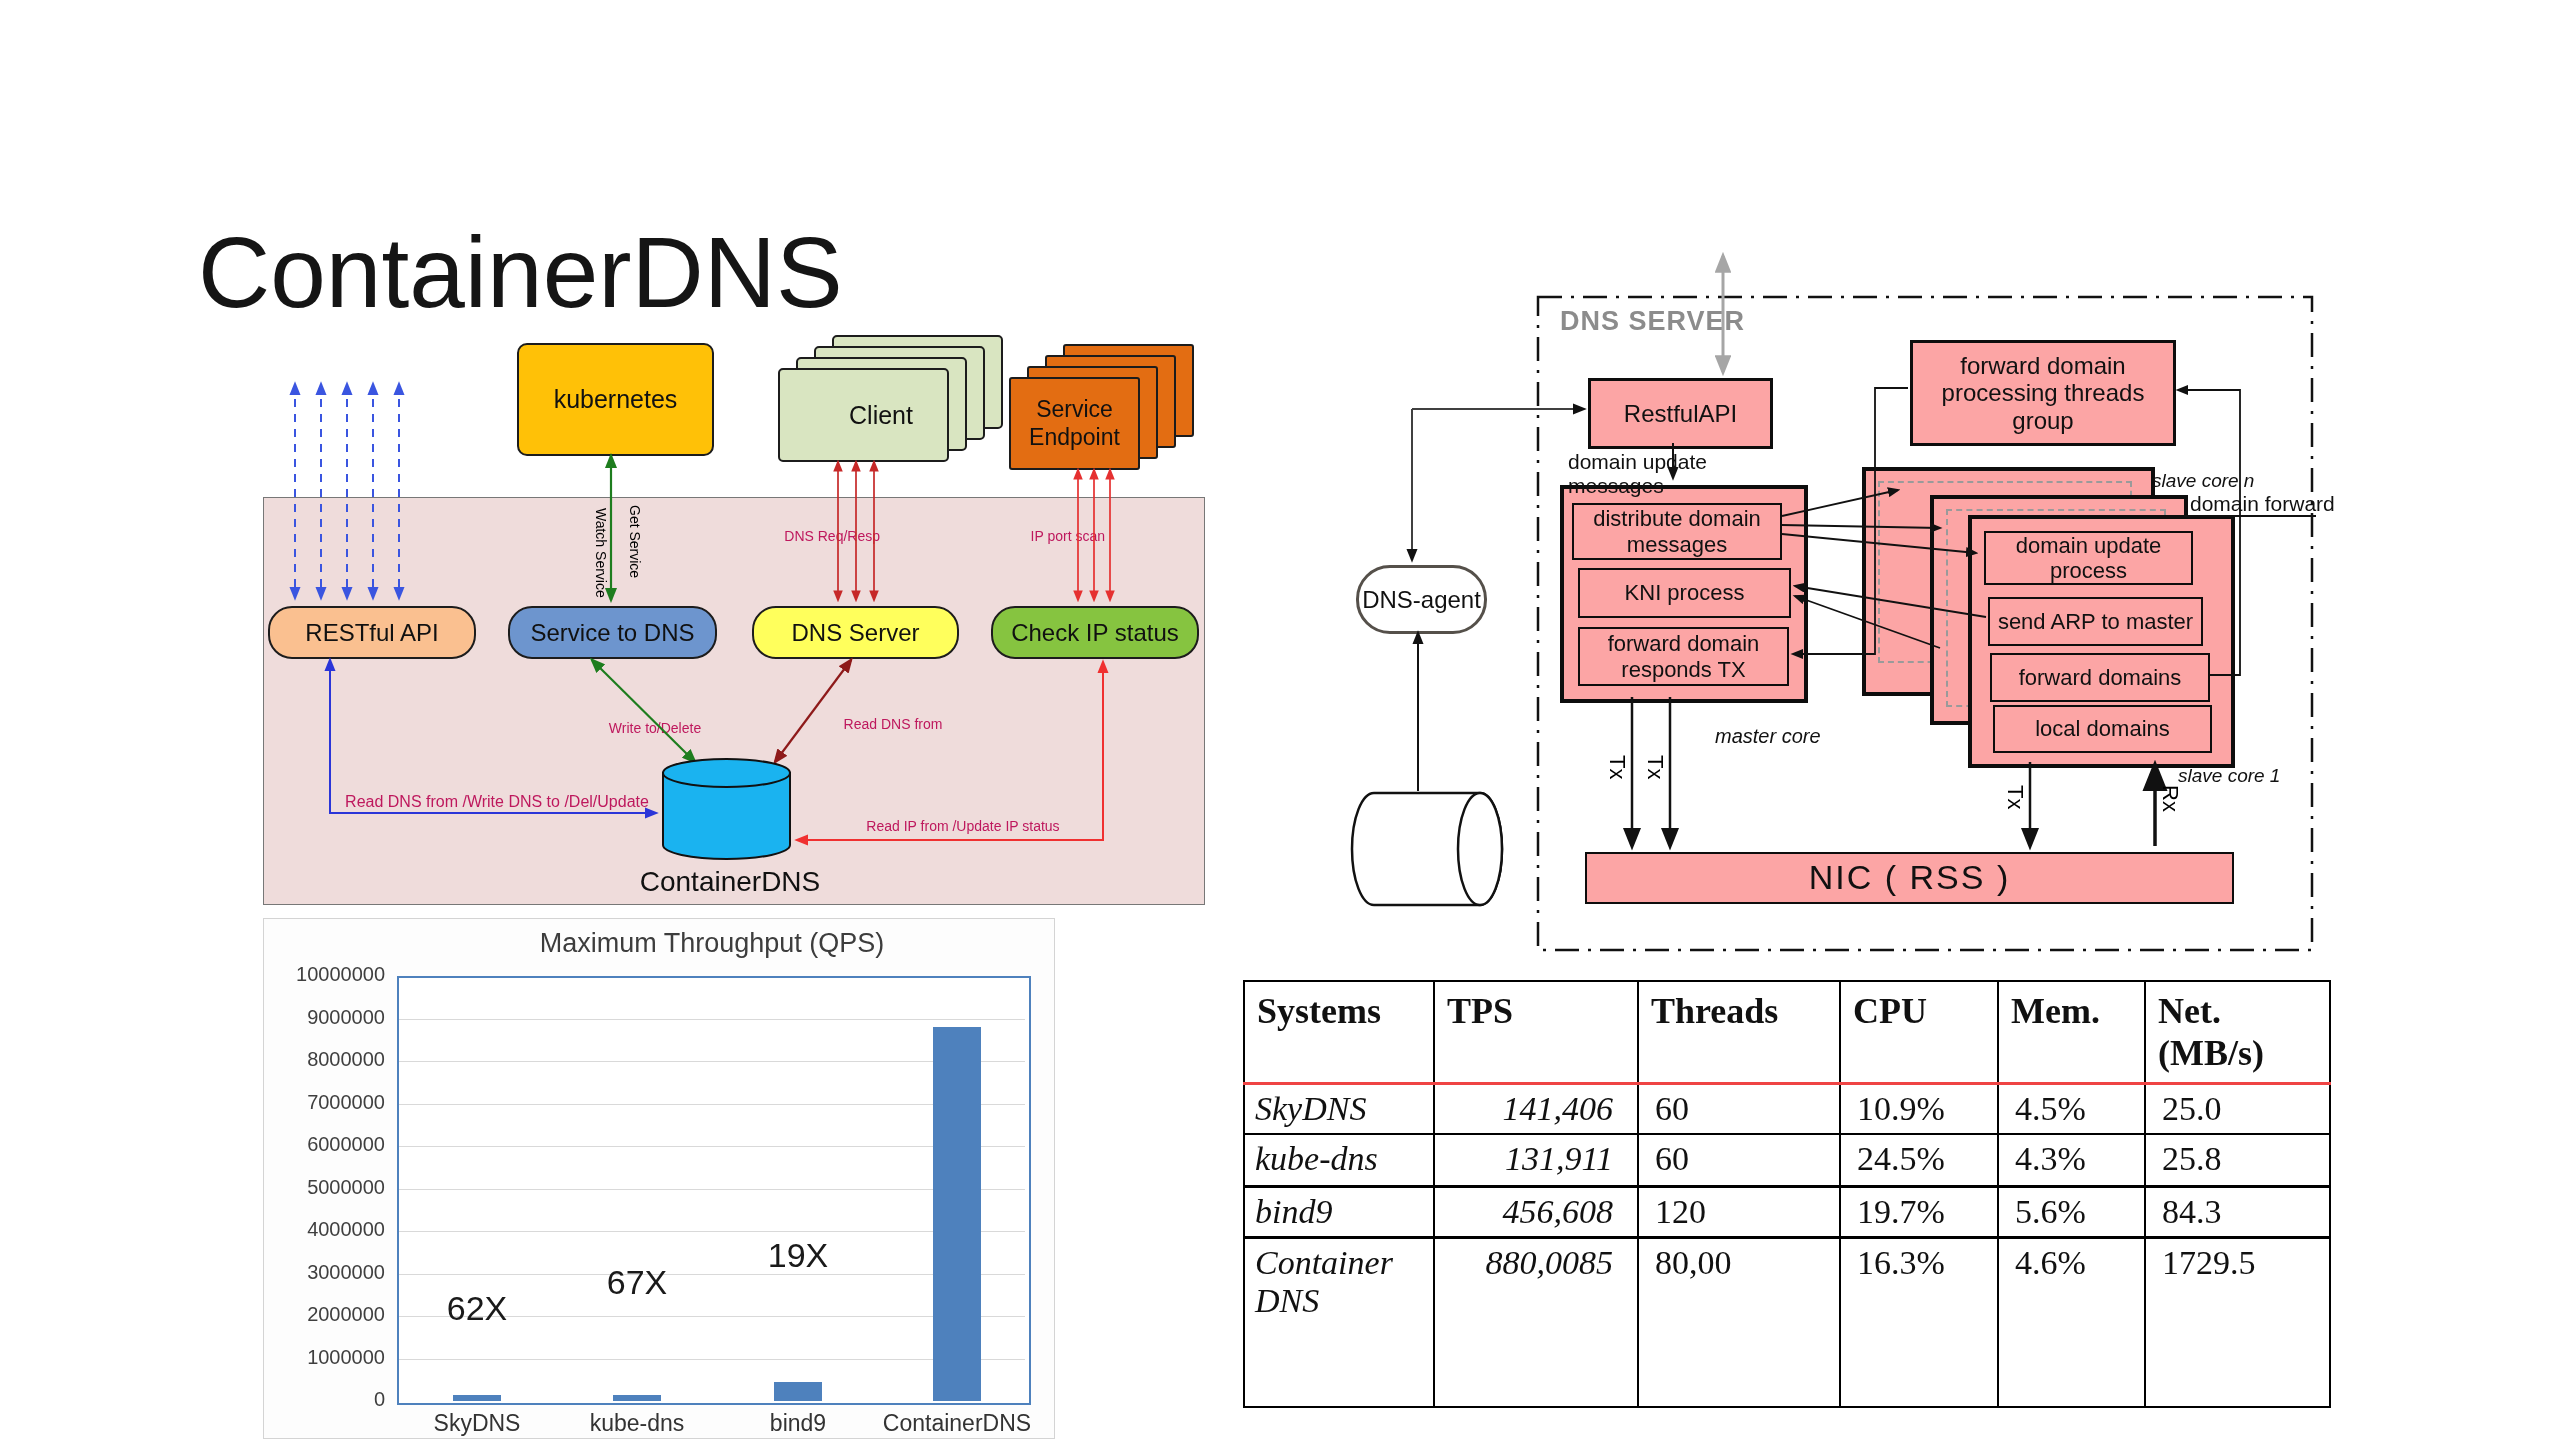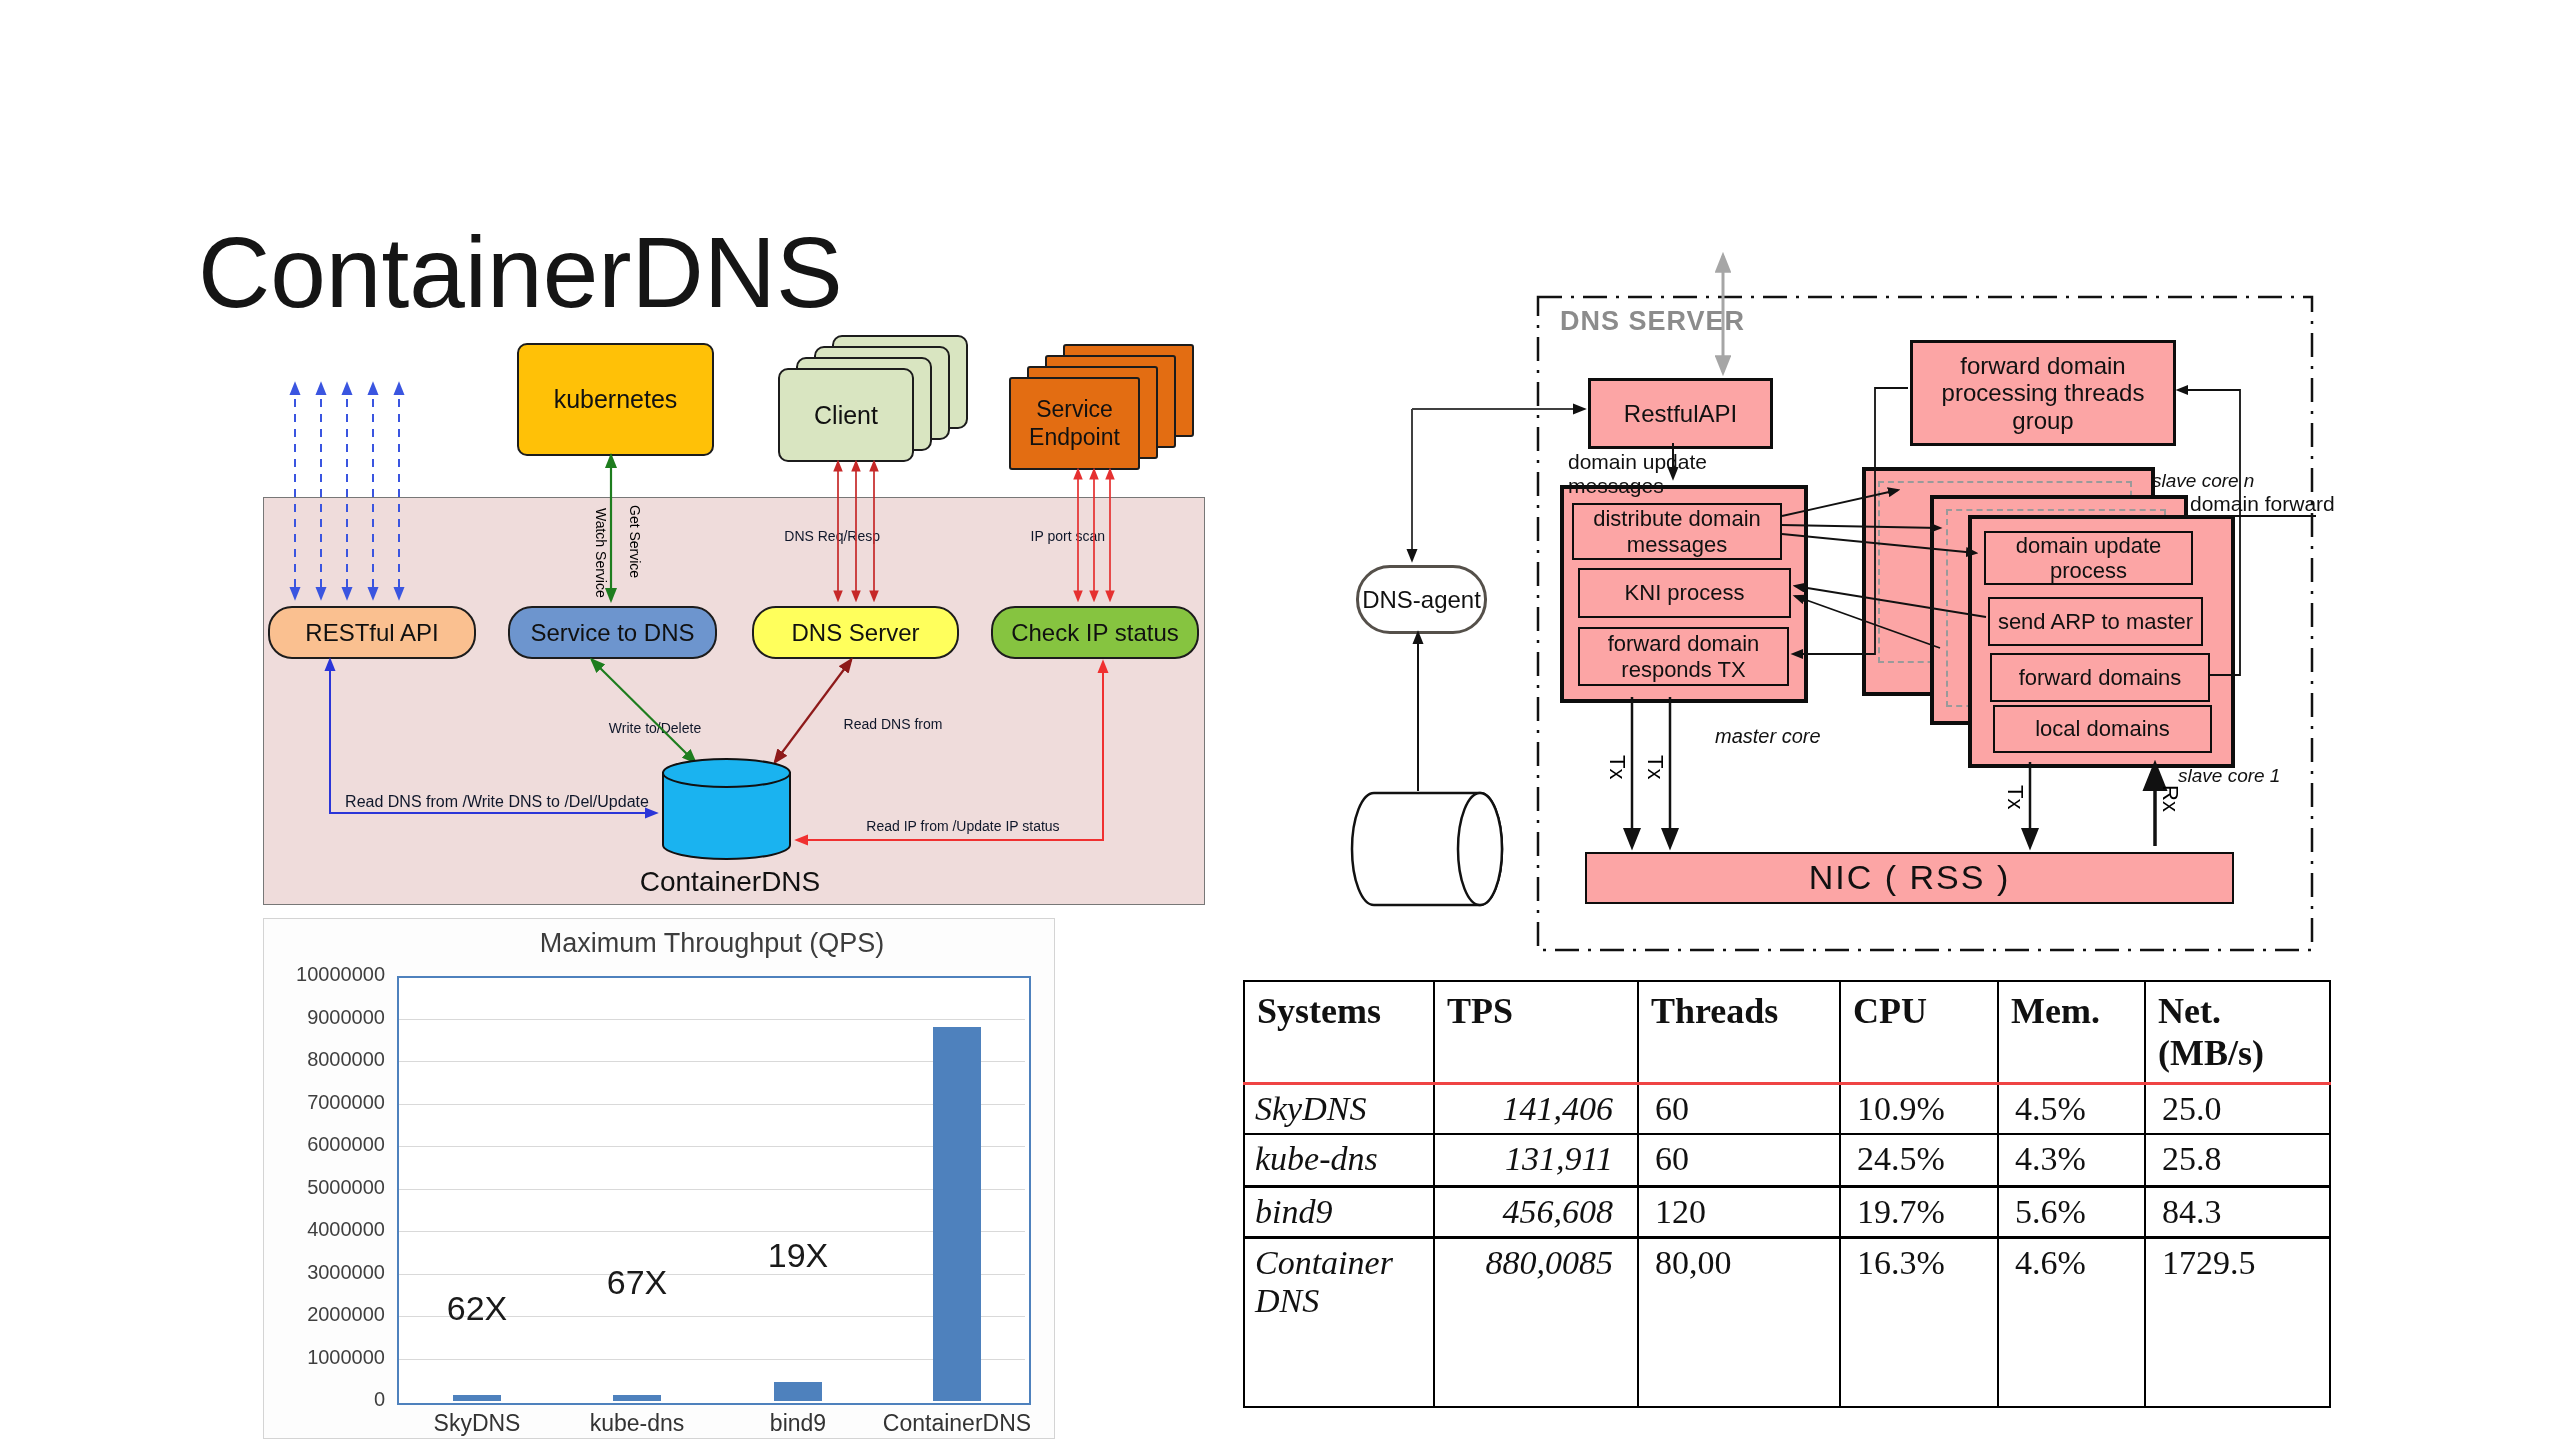--- a/index.html
+++ b/index.html
@@ -6,29 +6,29 @@
   #root{position:relative;width:2559px;height:1439px;background:#ffffff;overflow:hidden;
         font-family:"Liberation Sans",sans-serif;color:#111;}
   #page-title{position:absolute;left:198px;top:148px;font-size:100px;font-weight:300;
               letter-spacing:0px;color:#151515;}
   
   #panel{position:absolute;left:263px;top:497px;width:940px;height:406px;
          background:#EFDCDB;border:1px solid #777;z-index:0;}
   .node{position:absolute;display:flex;align-items:center;justify-content:center;
         text-align:center;border:2px solid #1c1c1c;z-index:2;line-height:1.15;}
   #kubernetes{left:517px;top:343px;width:193px;height:109px;background:#FFC107;border-radius:10px;font-size:25px;}
-  .client-card{position:absolute;width:132px;height:90px;background:#D9E5C1;border:2px solid #1c1c1c;border-radius:10px;z-index:2;}
+  .client-card{position:absolute;width:132px;height:90px;background:#D9E5C1;border:2px solid #1c1c1c;border-radius:5px;z-index:2;padding-left:35px;}
   .ep-card{position:absolute;width:127px;height:89px;background:#E36D12;border:2px solid #1c1c1c;border-radius:3px;z-index:2;}
   .pill{position:absolute;height:49px;border:2px solid #1c1c1c;border-radius:24px;
         display:flex;align-items:center;justify-content:center;font-size:24px;z-index:2;}
   #restful-api{left:268px;top:606px;width:204px;background:#FAC090;}
   #service-to-dns{left:508px;top:606px;width:205px;background:#6D95CE;}
   #dns-server-node{left:752px;top:606px;width:203px;background:#FFFF5C;}
   #check-ip{left:991px;top:606px;width:204px;background:#86C440;}
-  .edge-label{position:absolute;font-size:14px;color:#0f172a;z-index:3;white-space:nowrap;}
+  .edge-label{position:absolute;font-size:14px;color:#be185d;z-index:3;white-space:nowrap;}
   #etcd-text{position:absolute;left:663px;top:790px;width:128px;text-align:center;
              font-size:22px;line-height:1.3;z-index:3;}
   #containerdns-caption{position:absolute;left:580px;top:866px;width:300px;text-align:center;
              font-size:28px;font-weight:500;z-index:3;}
   
   #chart-box{position:absolute;left:263px;top:918px;width:790px;height:519px;
              background:#fdfdfd;border:1px solid #d4d4d4;z-index:1;}
   #chart-title{position:absolute;left:412px;top:928px;width:600px;text-align:center;
                font-size:27px;color:#3d3d3d;z-index:3;}
   #plot{position:absolute;left:397px;top:976px;width:630px;height:425px;

